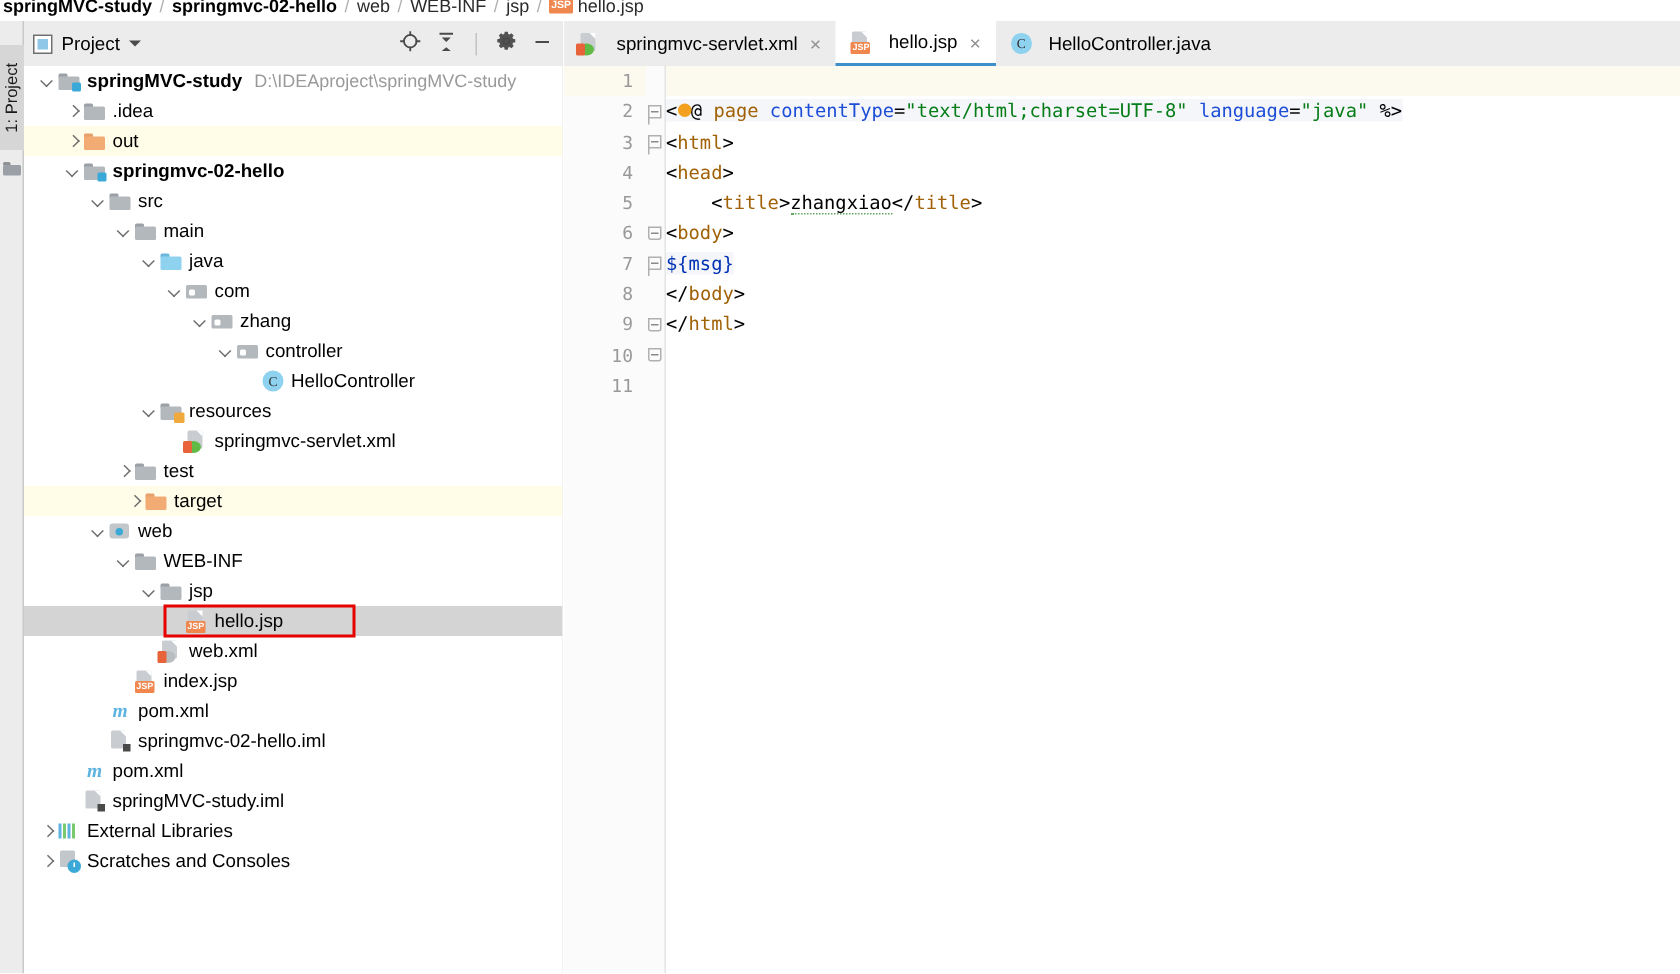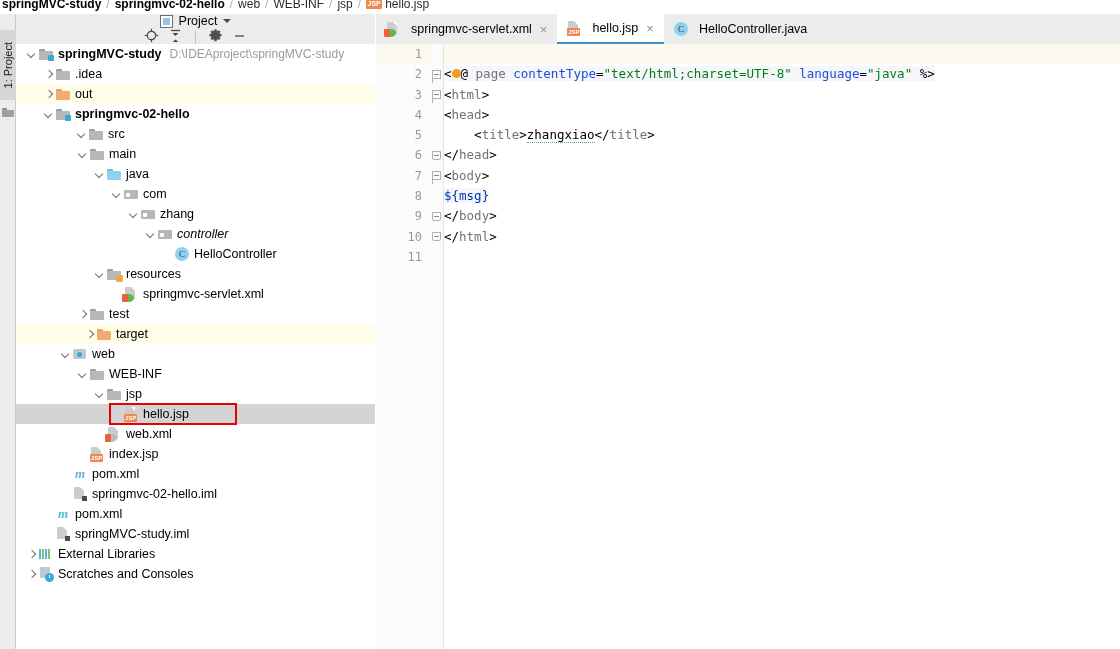--- a/index.html
+++ b/index.html
@@ -94,21 +94,20 @@
     background: #ffffff;
     box-sizing: border-box;
     border-right: 1px solid #c9c9c9;
   }
   #project-header {
     position: absolute; left: 0; top: 0; width: 359px; height: 30px;
     background: #ececec;
     display: flex; align-items: center;
     box-sizing: border-box;
     padding: 0 6px;
-    flex-direction: column;
   }
   #project-header .title-group {
     display: flex; align-items: center; gap: 6px; cursor: default;
   }
   .win-icon {
     width: 13px; height: 13px;
     background: #fff;
     border: 1px solid #6e6e6e;
     box-sizing: border-box;
     position: relative;
@@ -361,21 +360,21 @@
     position: absolute; left: 68px; top: 0;
     width: 676px; height: 605px;
   }
   .cline {
     height: 20.3px; line-height: 20.3px;
     white-space: pre;
     font-family: "DejaVu Sans Mono", monospace;
     font-size: 12.5px;
   }
   .cline.cur { background: #fcfaef; }
-  .tk-tag { color: #737373; }
+  .tk-tag { color: #a16207; }
   .tk-punc { color: #000000; }
   .tk-attr { color: #1d4ed8; }
   .tk-str { color: #067d17; }
   .tk-el { color: #0033b3; }
   .hl-bg { background: #f5f6fa; }
   .bulb {
     display: inline-block; width: 9px; height: 9px;
     background: #f2a01e; border-radius: 50%;
     vertical-align: middle; position: relative; top: -1px;
   }
@@ -481,21 +480,21 @@
       </div>
       <div class="row" style="padding-left: 27px;">
         <span class="arrow open"></span>
         <span class="ico ic-folder" style="position: relative;">
           <i></i>
           <b></b>
           <span class="badge-sq"></span>
         </span>
         <span class="label bold">springmvc-02-hello</span>
       </div>
-      <div class="row" style="padding-left: 60px;">
+      <div class="row" style="padding-left: 44px;">
         <span class="arrow open"></span>
         <span class="ico ic-folder" style="position: relative;">
           <i></i>
           <b></b>
         </span>
         <span class="label">src</span>
       </div>
       <div class="row" style="padding-left: 61px;">
         <span class="arrow open"></span>
         <span class="ico ic-folder" style="position: relative;">
@@ -521,21 +520,21 @@
         <span class="label">com</span>
       </div>
       <div class="row" style="padding-left: 112px;">
         <span class="arrow open"></span>
         <span class="ico ic-pkg" style="position: relative;">
           <b></b>
           <i></i>
         </span>
         <span class="label">zhang</span>
       </div>
-      <div class="row" style="padding-left: 129px; font-style: italic;">
+      <div class="row" style="padding-left: 129px;">
         <span class="arrow open"></span>
         <span class="ico ic-pkg" style="position: relative;">
           <b></b>
           <i></i>
         </span>
         <span class="label">controller</span>
       </div>
       <div class="row" style="padding-left: 146px;">
         <span class="arrow none"></span>
         <span class="ico ic-class" style="position: relative;">C</span>
@@ -716,21 +715,20 @@
       <div class="fold open" style="top:127px;"></div>
       <div class="fold end" style="top:168px;"></div>
       <div class="fold end" style="top:188px;"></div>
     </div>
     <div id="code">
       <div class="cline cur">&nbsp;</div>
       <div class="cline"><span class="hl-bg"><span class="tk-punc">&lt;</span><span class="bulb"></span><span class="tk-punc">@ </span><span class="tk-tag">page</span><span class="tk-punc"> </span><span class="tk-attr">contentType</span><span class="tk-punc">=</span><span class="tk-str">"text/html;charset=UTF-8"</span><span class="tk-punc"> </span><span class="tk-attr">language</span><span class="tk-punc">=</span><span class="tk-str">"java"</span><span class="tk-punc"> %&gt;</span></span></div>
       <div class="cline"><span class="tk-punc">&lt;</span><span class="tk-tag">html</span><span class="tk-punc">&gt;</span></div>
       <div class="cline"><span class="tk-punc">&lt;</span><span class="tk-tag">head</span><span class="tk-punc">&gt;</span></div>
       <div class="cline"><span class="tk-punc">    &lt;</span><span class="tk-tag">title</span><span class="tk-punc">&gt;</span><span class="tk-punc spell">zhangxiao</span><span class="tk-punc">&lt;/</span><span class="tk-tag">title</span><span class="tk-punc">&gt;</span></div>
-      <div class="cline"><span class="tk-punc">&lt;/</span><span class="tk-tag">head</span><span class="tk-punc">&gt;</span></div>
       <div class="cline"><span class="tk-punc">&lt;</span><span class="tk-tag">body</span><span class="tk-punc">&gt;</span></div>
       <div class="cline"><span class="tk-el hl-bg">${msg}</span></div>
       <div class="cline"><span class="tk-punc">&lt;/</span><span class="tk-tag">body</span><span class="tk-punc">&gt;</span></div>
       <div class="cline"><span class="tk-punc">&lt;/</span><span class="tk-tag">html</span><span class="tk-punc">&gt;</span></div>
       <div class="cline">&nbsp;</div>
     </div>
   </div>
 </div>
 
 </body></html>

